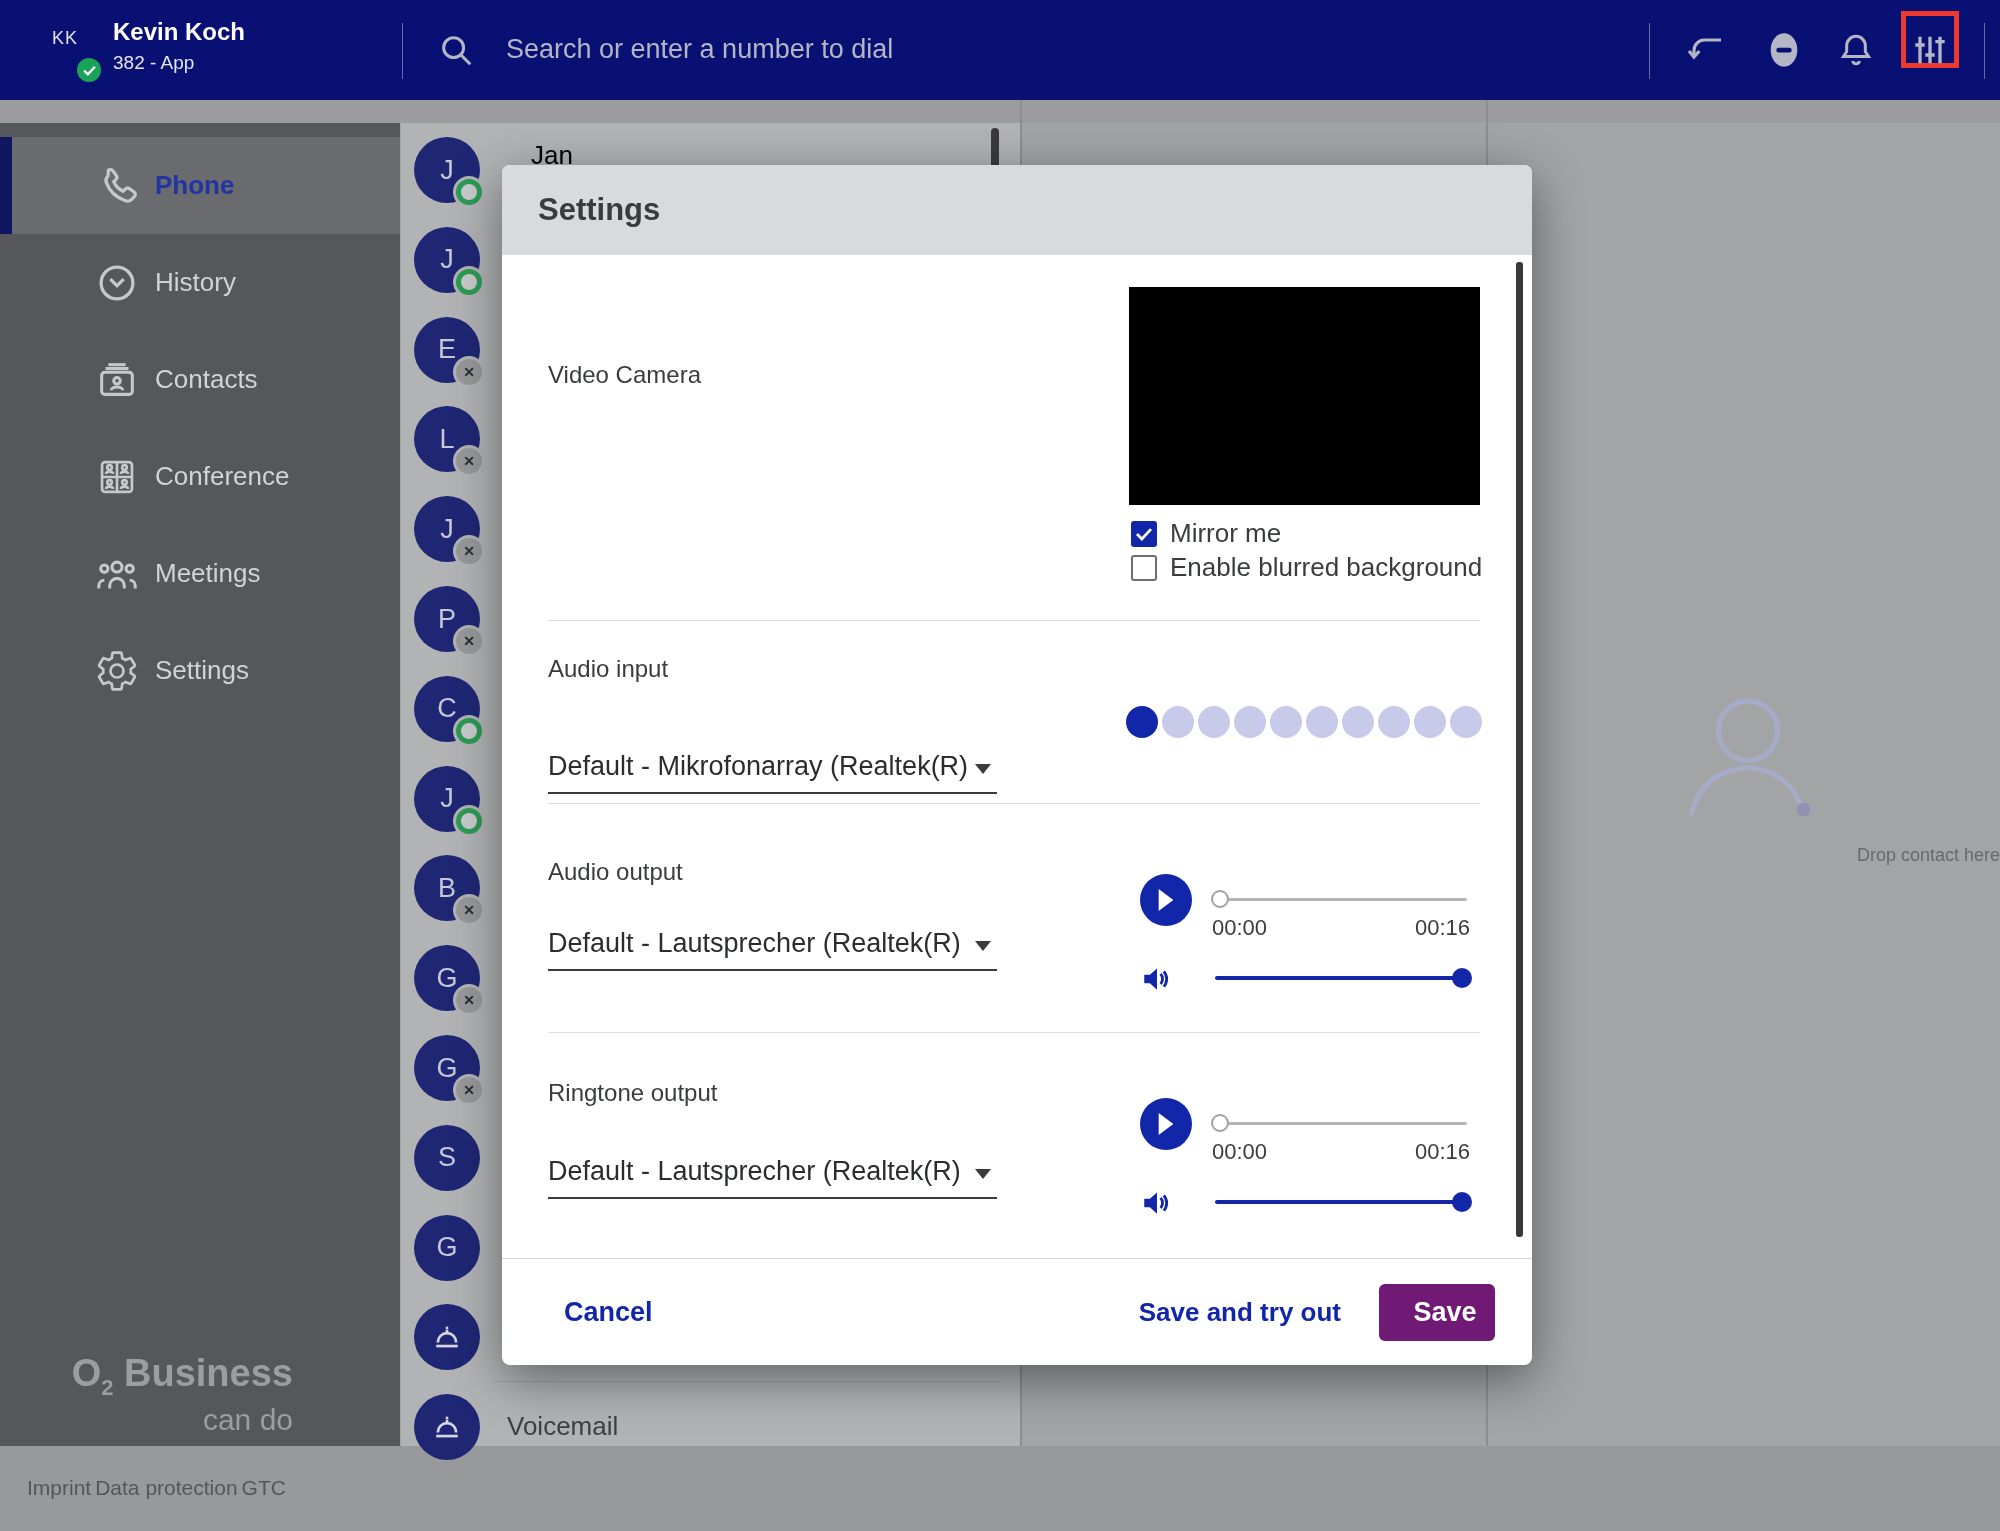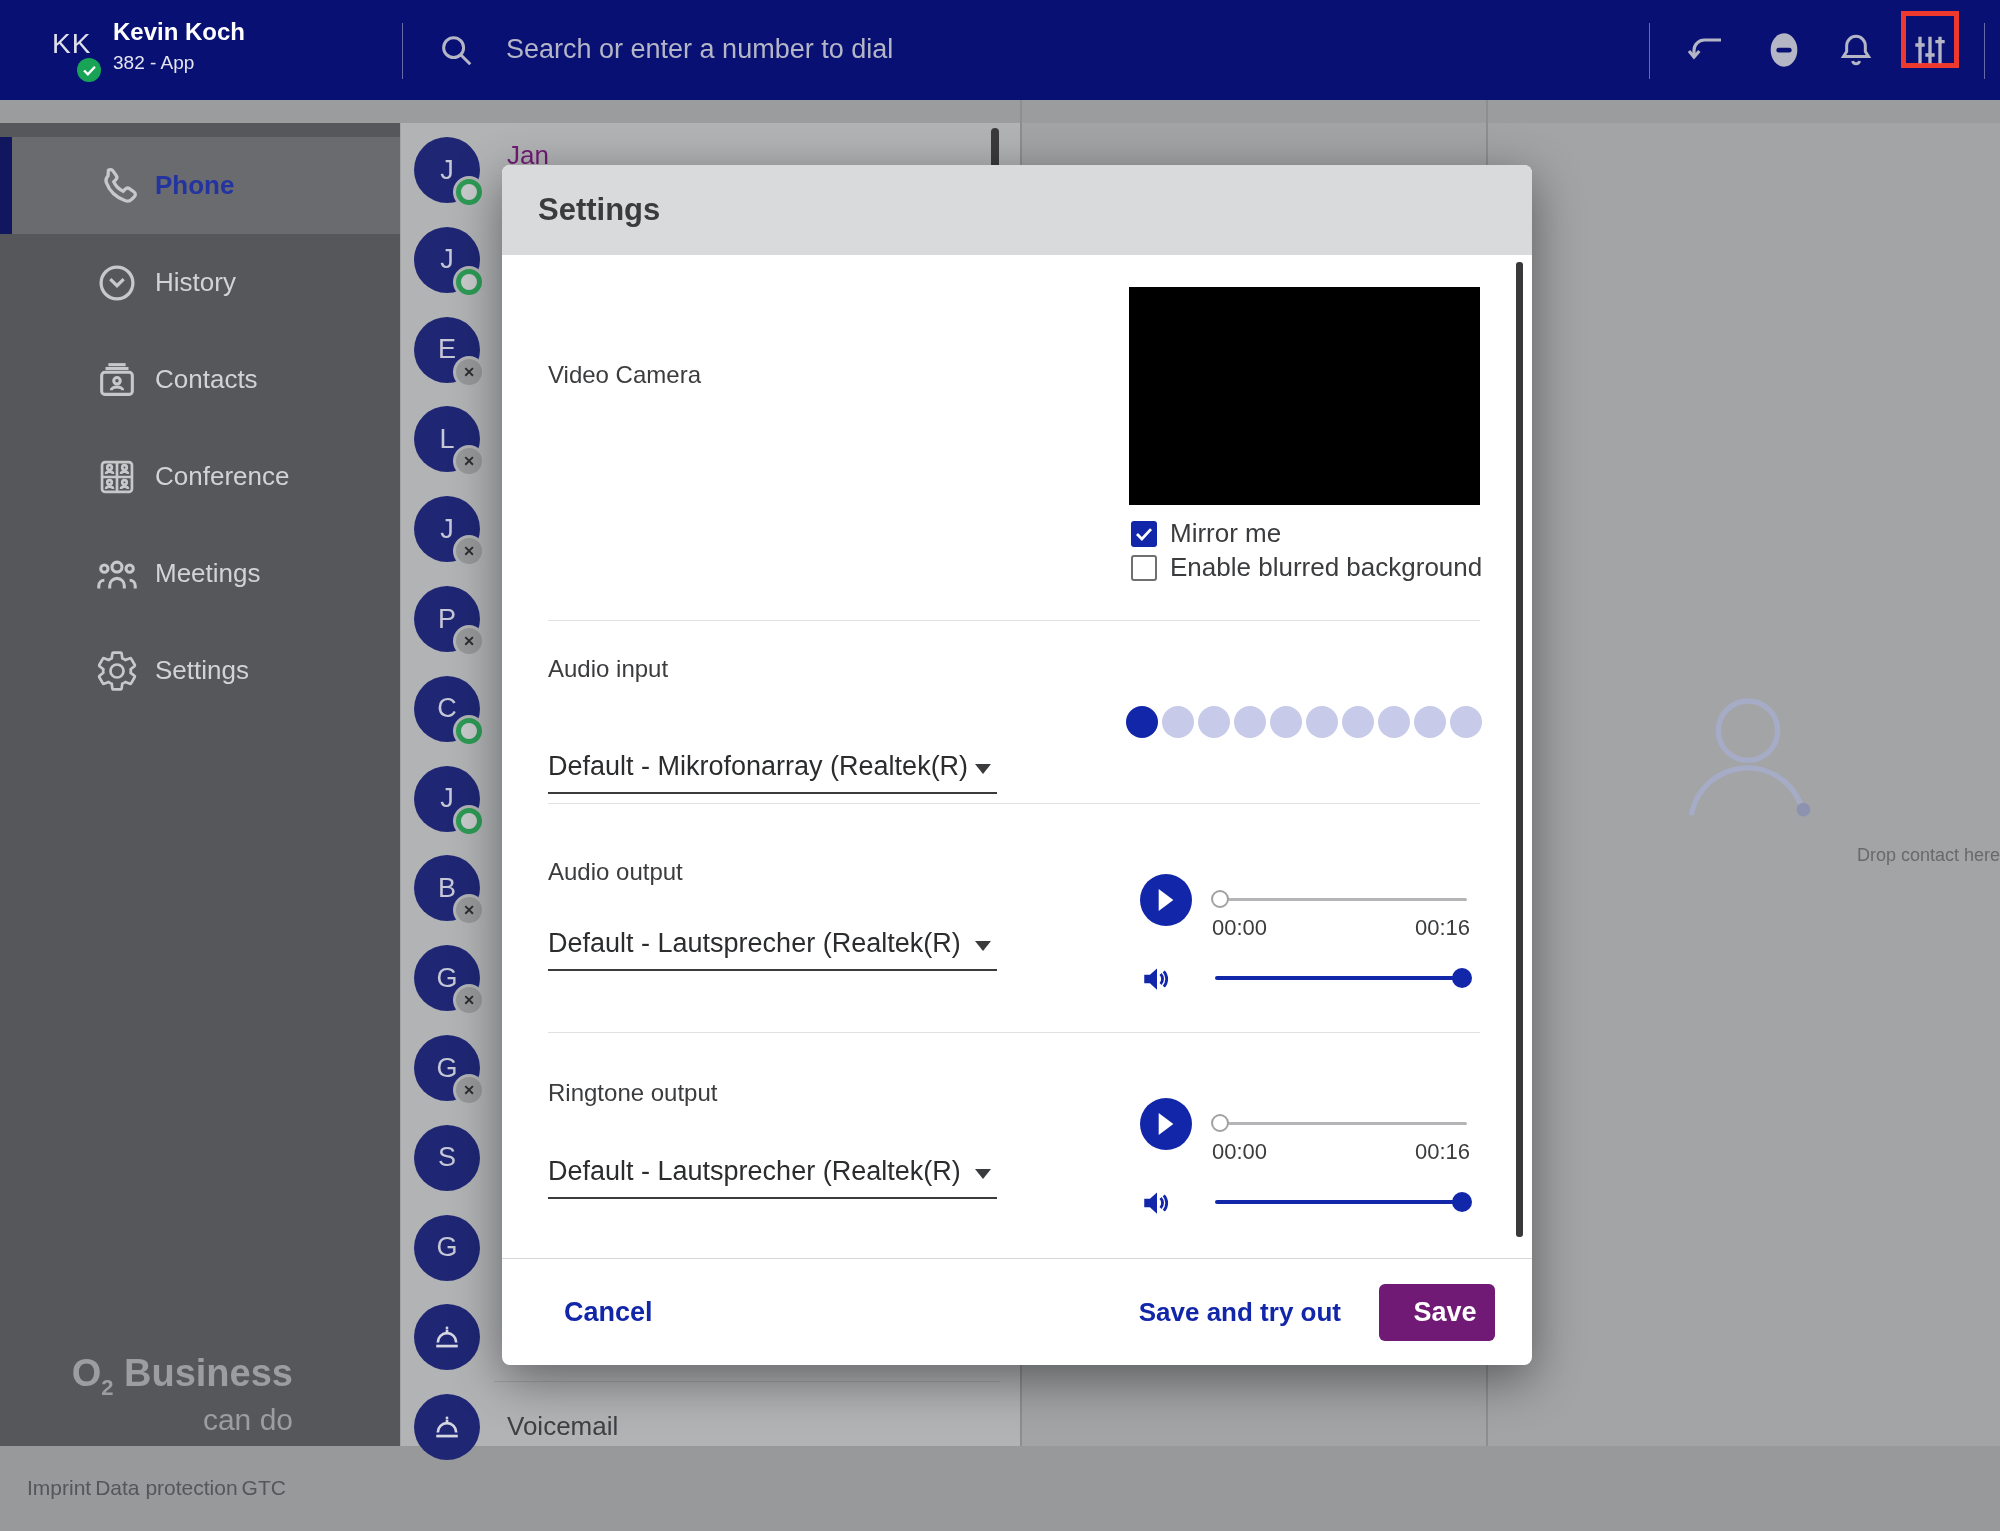--- a/index.html
+++ b/index.html
@@ -2,21 +2,21 @@
 <html><head>
 <meta charset="utf-8">
 <style>
   html,body{margin:0;padding:0;background:#707072;}
   .screen{position:relative;width:2000px;height:1531px;overflow:hidden;
           background:#a3a4a6;font-family:"Liberation Sans",sans-serif;}
 
   
   .topbar{position:absolute;left:0;top:0;width:2000px;height:100px;background:#081173;z-index:20;}
   .topbar *{position:absolute;}
-  .kk{left:52px;top:28px;font-size:28px;color:#dfe0ea;letter-spacing:1px;}
+  .kk{left:52px;top:28px;font-size:18px;color:#dfe0ea;letter-spacing:1px;}
   .kk-badge{left:77px;top:58px;width:24px;height:24px;border-radius:50%;background:#18a357;
             display:flex;align-items:center;justify-content:center;}
   .tb-name{left:113px;top:18px;font-size:24px;font-weight:600;color:#ffffff;}
   .tb-ext{left:113px;top:52px;font-size:19px;color:#e4e5ef;}
   .tb-div{width:1px;background:rgba(255,255,255,.38);top:23px;height:56px;}
   .d1{left:402px;} .d2{left:1649px;} .d3{left:1984px;}
   .search-ic{left:437px;top:31px;}
   .search-text{left:506px;top:34px;font-size:27px;color:#b4b6c6;white-space:nowrap;}
   .ic-fwd{left:1686px;top:30px;} .ic-dnd{left:1764px;top:30px;}
   .ic-bell{left:1836px;top:30px;} .ic-sl{left:1910px;top:30px;}
@@ -45,21 +45,21 @@
 
   
   #contact-rows{position:absolute;inset:0;z-index:1;}
   .c-row{position:absolute;left:414px;width:66px;height:66px;}
   .avatar{width:66px;height:66px;border-radius:50%;background:#1f2775;display:flex;
           align-items:center;justify-content:center;color:#c6c8d6;font-size:27px;}
   .badge{position:absolute;left:42px;top:42px;width:26px;height:26px;border-radius:50%;
          box-sizing:border-box;box-shadow:0 0 0 3px #b2b3b5;display:flex;align-items:center;justify-content:center;}
   .badge.online{background:#c9cacc;border:5px solid #2d9b55;}
   .badge.offline{background:#97989a;color:#2b2c2e;font-size:14px;font-weight:700;}
-  .partial-name{position:absolute;left:507px;top:140px;font-size:26px;color:#701a75;z-index:1;}
+  .partial-name{position:absolute;left:531px;top:140px;font-size:26px;color:#000000;z-index:1;}
   .vm-label{position:absolute;left:507px;top:1411px;font-size:26px;color:#3f4042;z-index:1;}
   .row-sep{position:absolute;left:494px;top:1381px;width:506px;height:1px;background:#a0a1a3;z-index:1;}
   .cl-scrollbar{position:absolute;left:991px;top:128px;width:8px;height:180px;background:#3a3a3c;border-radius:4px;z-index:2;}
 
   
   .drop-zone{position:absolute;left:1486px;top:123px;width:514px;height:1323px;}
   .drop-zone svg{position:absolute;left:186px;top:565px;}
   .drop-text{position:absolute;left:0;top:722px;width:100%;text-align:right;font-size:18px;color:#68696b;}
 
   

